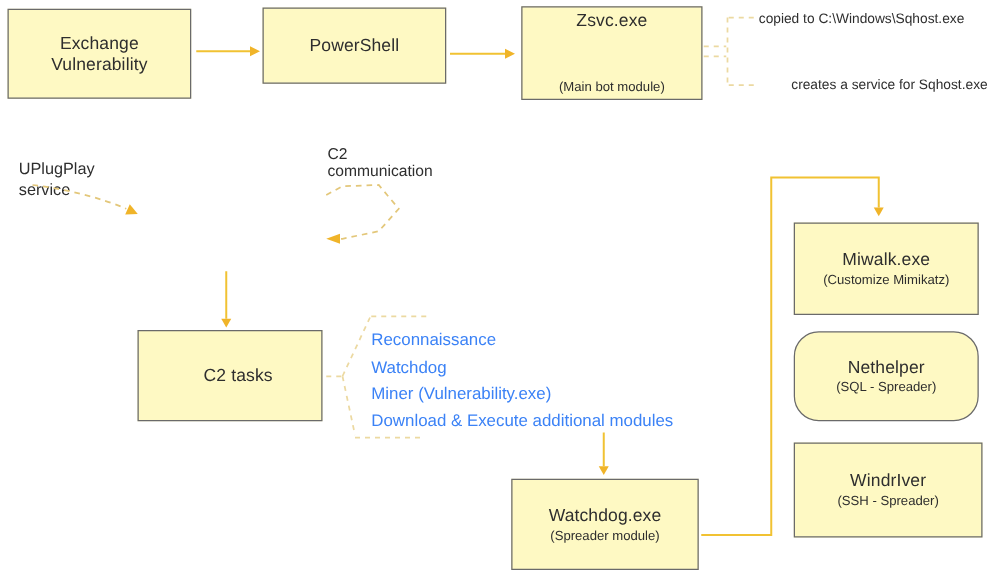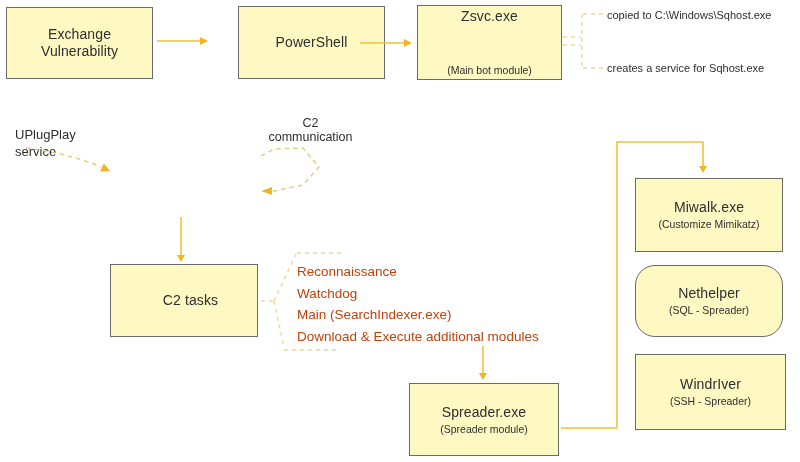--- a/index.html
+++ b/index.html
@@ -10,24 +10,24 @@
     position:absolute;box-sizing:border-box;z-index:1;
     border:1.5px solid #6a6a6a;background:#fef9c3;
     display:flex;flex-direction:column;align-items:center;justify-content:center;
     text-align:center;
   }
   .node .title{font-size:14px;line-height:17px;max-width:122px;color:#2e2e2e;letter-spacing:.1px;}
   .node .sub{font-size:10.5px;line-height:13px;margin-top:2px;color:#2e2e2e;white-space:nowrap;}
   .ann{position:absolute;z-index:1;font-size:11px;line-height:15px;color:#2e2e2e;white-space:nowrap;}
   .ann.wrap{white-space:normal;}
   .uplug{left:15px;top:126px;width:74px;font-size:13px;line-height:17px;}
-  .c2comm{left:262px;top:116px;width:97px;text-align:center;font-size:12.5px;line-height:14px;}
+  .c2comm{left:262px;top:116px;width:97px;text-align:left;font-size:12.5px;line-height:14px;}
   .copied{left:607px;top:8px;}
-  .creates{left:607px;top:61px;}
-  .tasks{position:absolute;z-index:1;left:297px;top:261px;font-size:13.5px;line-height:21.6px;color:#c2410c;}
+  .creates{left:633px;top:61px;}
+  .tasks{position:absolute;z-index:1;left:297px;top:261px;font-size:13.5px;line-height:21.6px;color:#3b82f6;}
   .task{white-space:nowrap;}
 </style>
 </head>
 <body>
 
 <div class="stage">
 
   <svg class="wires" viewBox="0 0 800 462" fill="none">
 
     <g>
@@ -64,36 +64,36 @@
     </g>
     <g>
       <path d="M261,301 h13 M274,301 L296,254 M297,253 h44 M274,301 L284,348 M284,350 h56" stroke="#ecd9a1" stroke-width="1.4" stroke-dasharray="4 4"></path>
     </g>
   </svg>
 
   <div class="node" style="left:6px;top:7px;width:147px;height:72px;">
     <div class="title">Exchange Vulnerability</div>
   </div>
 
-  <div class="node" style="left:210px;top:6px;width:147px;height:73px;margin-left:28px;">
+  <div class="node" style="left:210px;top:6px;width:147px;height:61px;">
     <div class="title">PowerShell</div>
   </div>
 
   <div class="node" style="left:417px;top:5px;width:145px;height:75px;gap:37px;">
     <div class="title">Zsvc.exe</div>
     <div class="sub">(Main bot module)</div>
   </div>
 
 
   <div class="node" style="left:110px;top:264px;width:148px;height:73px;padding-left:13px;">
     <div class="title">C2 tasks</div>
   </div>
 
   <div class="node" style="left:409px;top:383px;width:150px;height:73px;">
-    <div class="title">Spreader.exe</div>
+    <div class="title">Watchdog.exe</div>
     <div class="sub">(Spreader module)</div>
   </div>
 
   <div class="node" style="left:635px;top:178px;width:148px;height:74px;text-align:center;">
     <div class="title">Miwalk.exe</div>
     <div class="sub">(Customize Mimikatz)</div>
   </div>
 
   <div class="node" style="left:635px;top:265px;width:148px;height:72px;border-radius:20px;">
     <div class="title">Nethelper</div>
@@ -106,17 +106,17 @@
   </div>
 
   <div class="ann copied">copied to C:\Windows\Sqhost.exe</div>
   <div class="ann creates">creates a service for Sqhost.exe</div>
   <div class="ann wrap uplug">UPlugPlay service</div>
   <div class="ann wrap c2comm">C2 communication</div>
 
   <div class="tasks">
     <div class="task">Reconnaissance</div>
     <div class="task">Watchdog</div>
-    <div class="task">Main (SearchIndexer.exe)</div>
+    <div class="task">Miner (Vulnerability.exe)</div>
     <div class="task">Download &amp; Execute additional modules</div>
   </div>
 
 </div>
 
 </body></html>

